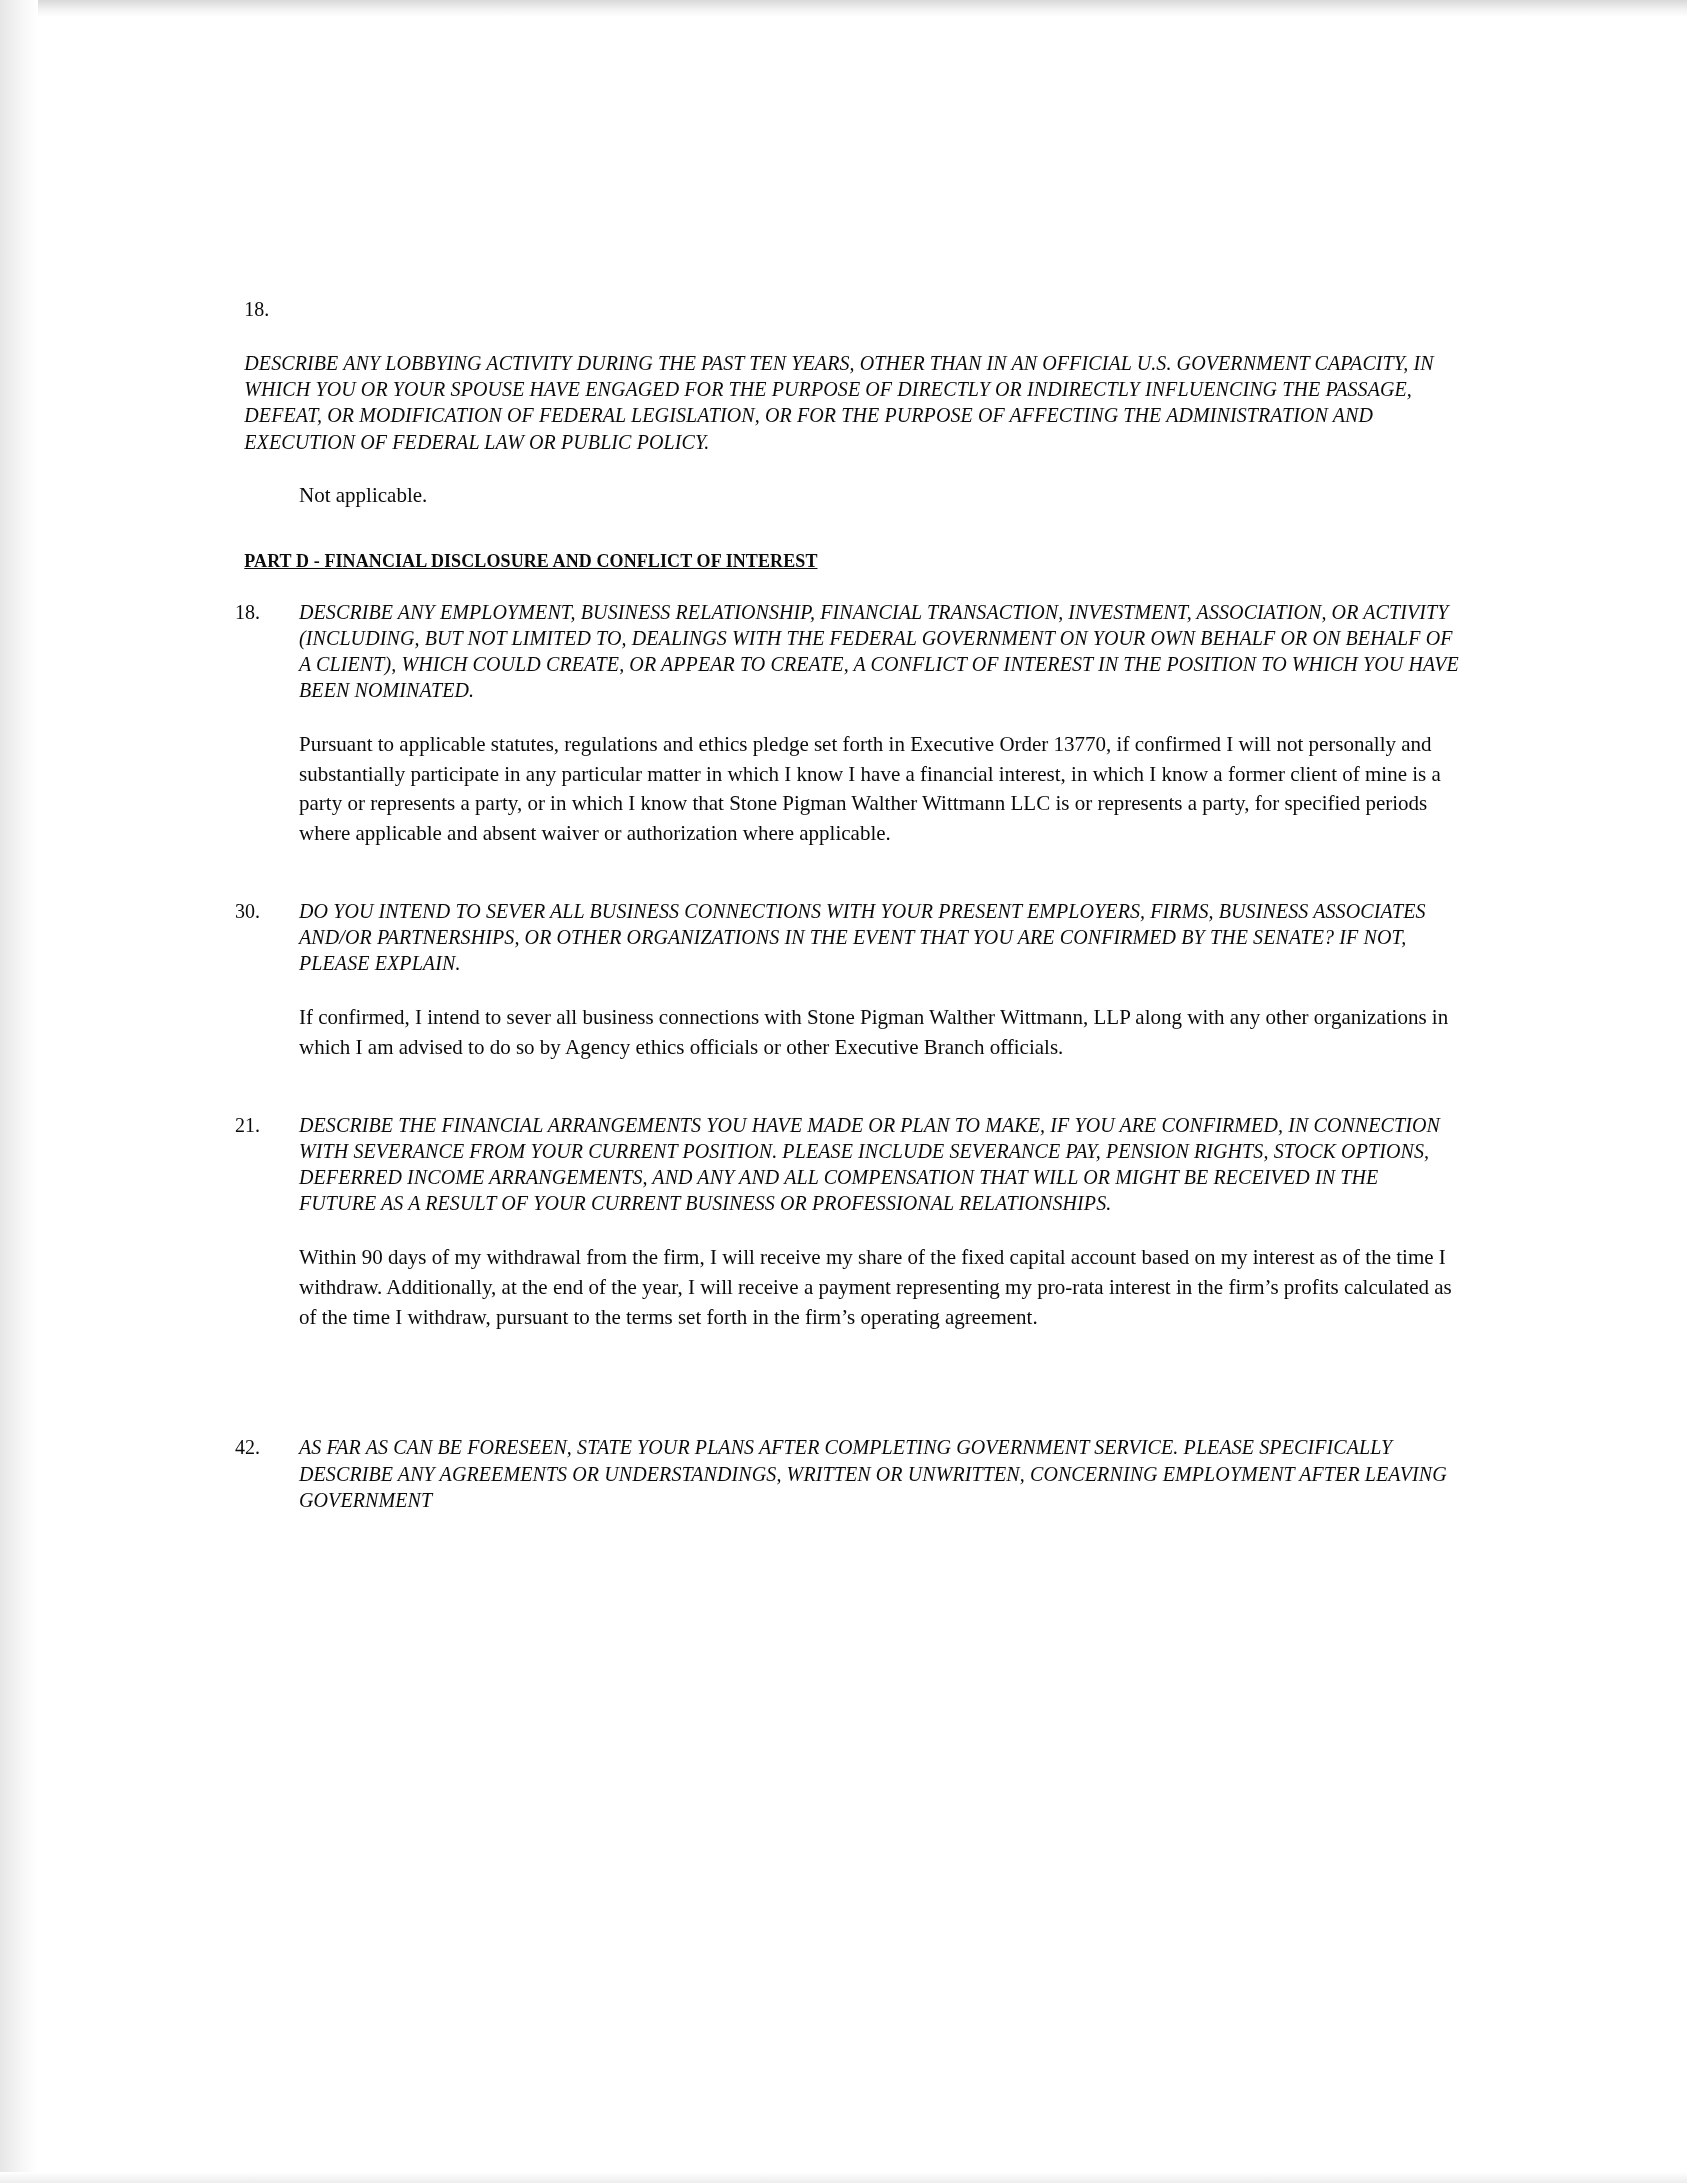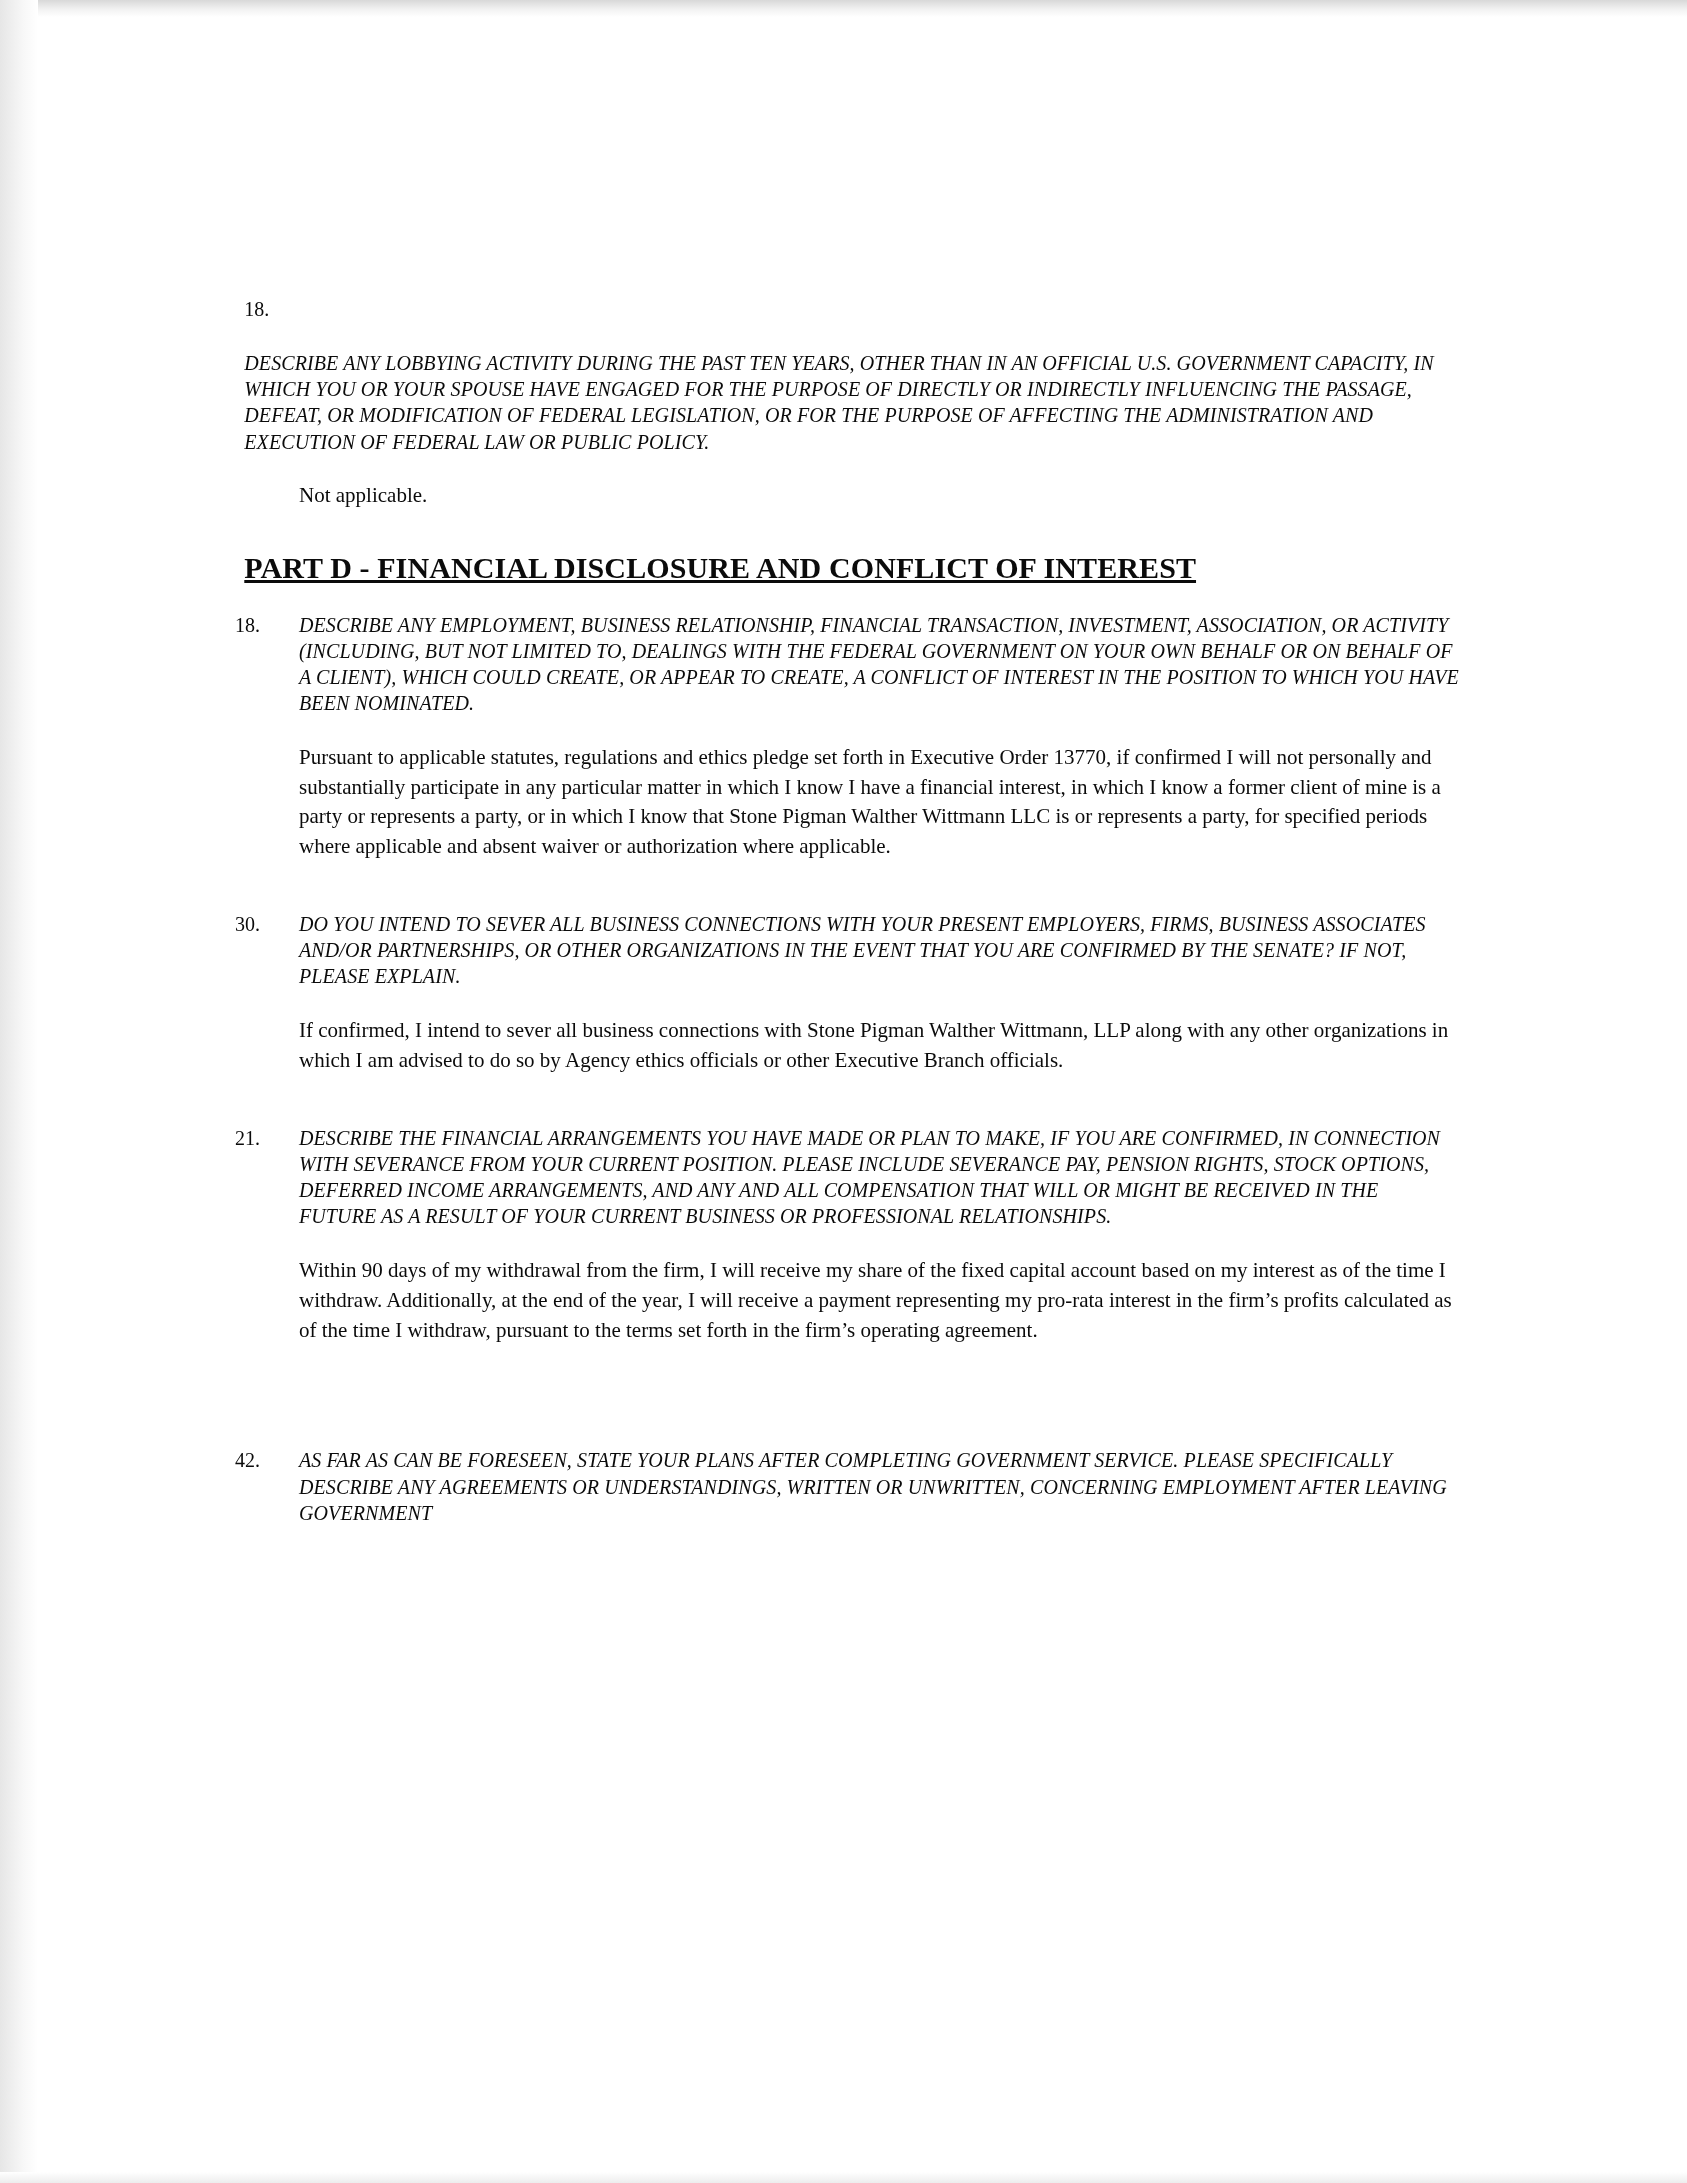--- a/index.html
+++ b/index.html
@@ -73,21 +73,21 @@
     margin-left: 64px;
     font-size: 21px;
     line-height: 1.42;
     text-align: left;
   }
   .gap-md { height: 26.5px; }
   .gap-lg { height: 40px; }
   .gap-xl { height: 49px; }
 
   .part-heading {
-    font-size: 30px;
+    font-size: 18px;
     font-weight: bold;
     text-decoration: underline;
     margin-left: 9.3px;
     letter-spacing: 0.1px;
   }
   .q18 .qnum { width: 54px; flex: 0 0 54px; }
   .q18 { padding-left: 9.3px; flex-direction: column; }
   .answer18 { margin-left: 64px; }
 </style>
 </head>

